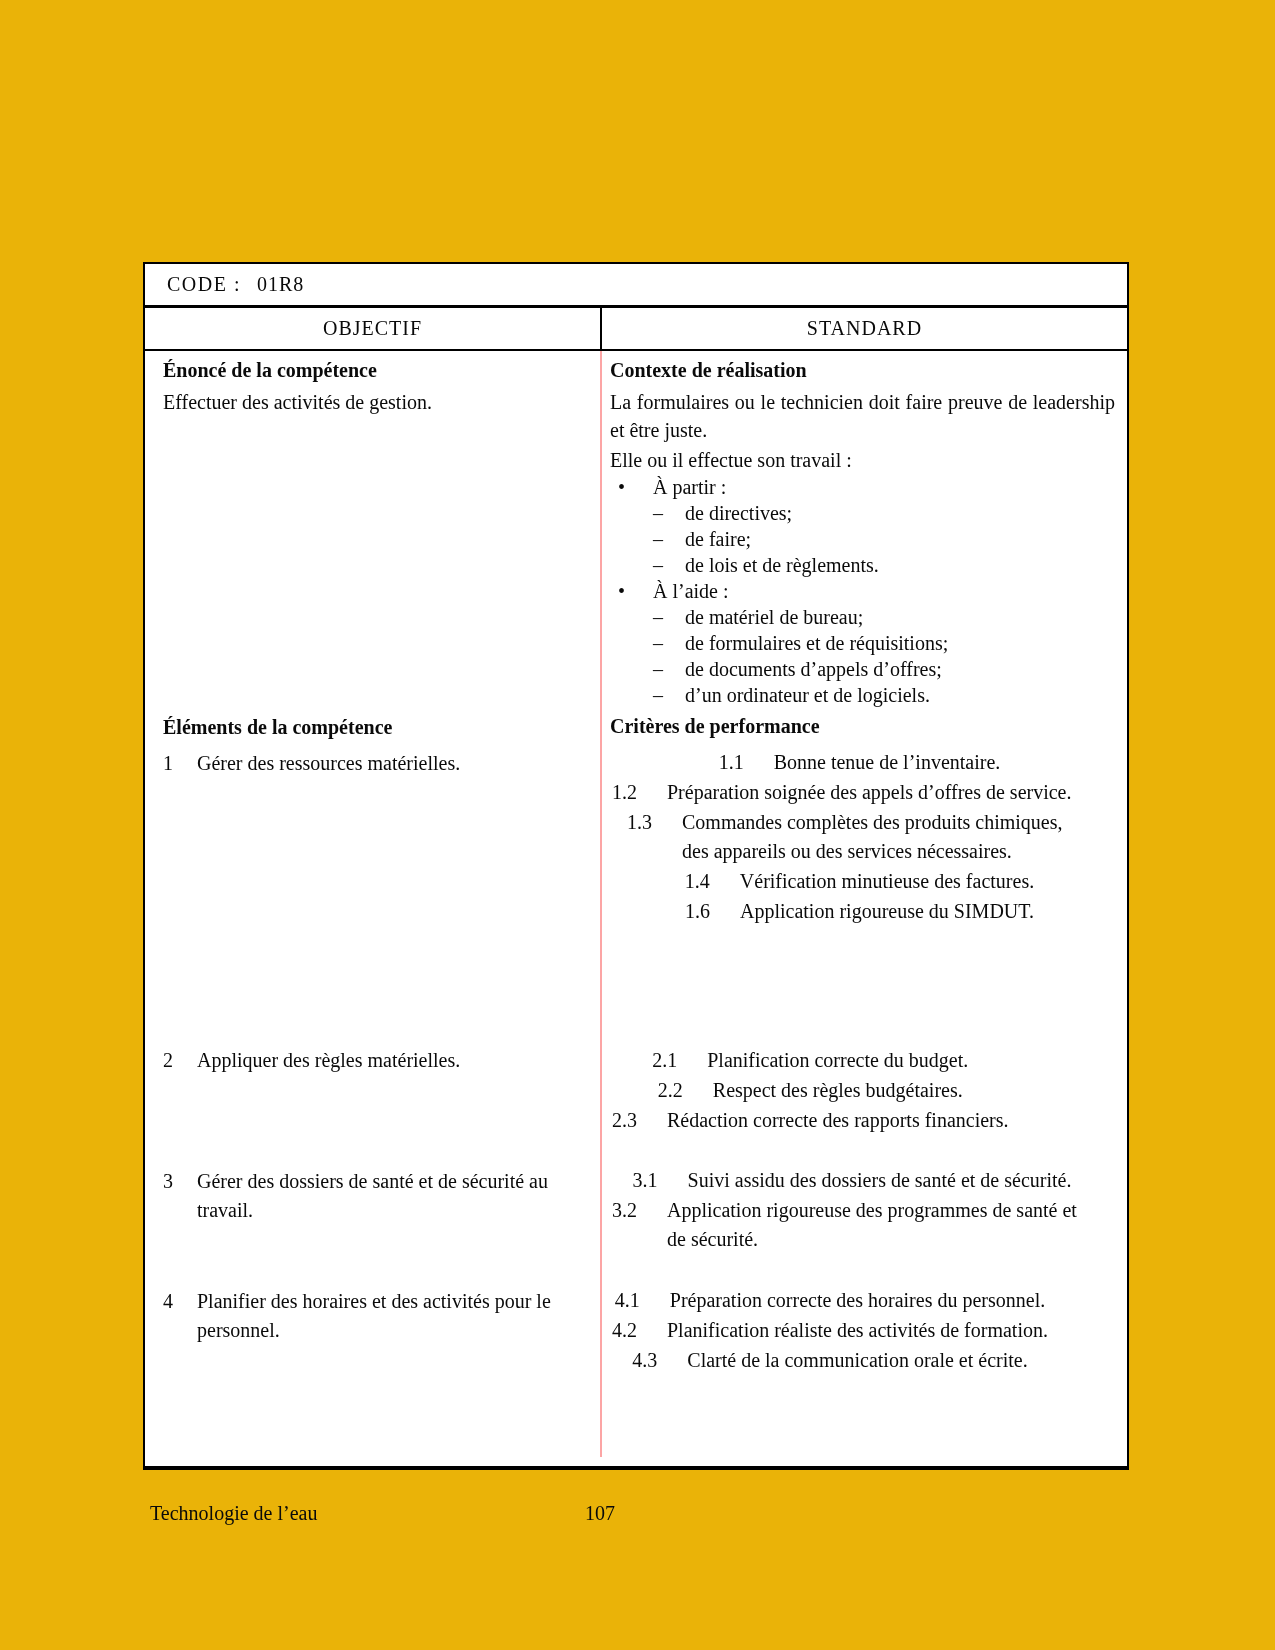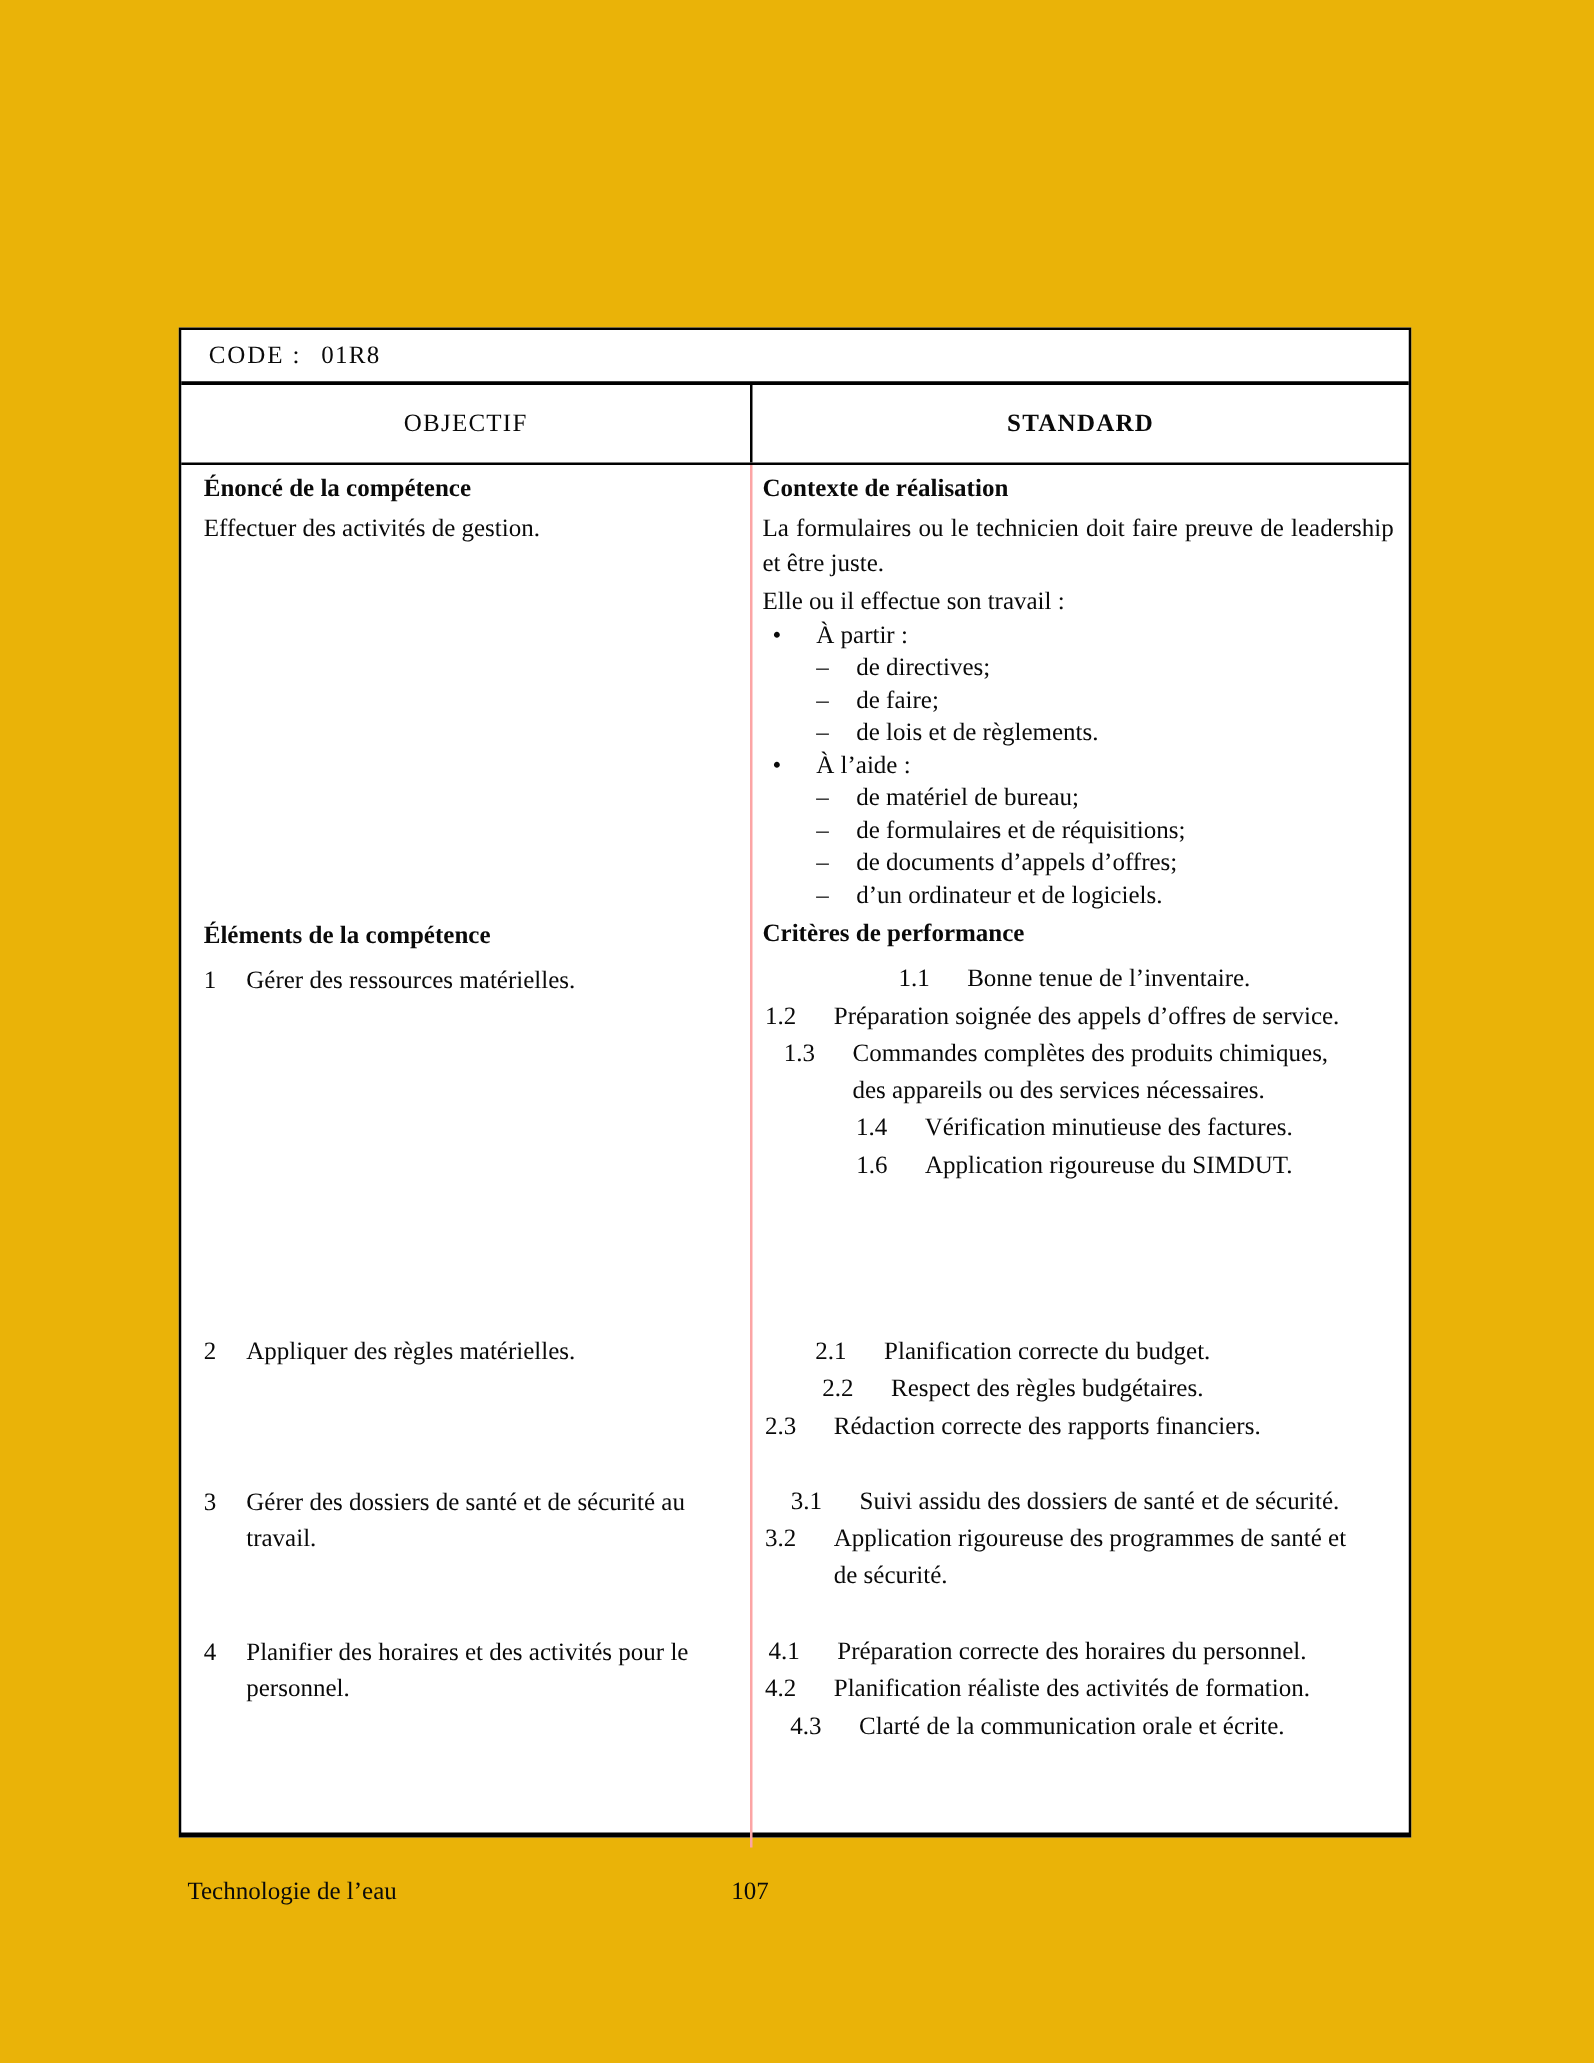--- a/index.html
+++ b/index.html
@@ -31,33 +31,33 @@
     border-bottom: 3px solid #000;
     box-sizing: border-box;
     display: flex;
     align-items: center;
     padding-left: 22px;
     letter-spacing: 1.5px;
   }
   .code-value { margin-left: 16px; letter-spacing: 1px; }
   .header-row {
     display: flex;
-    height: 64px;
+    height: 43px;
     border-bottom: 2px solid #000;
     box-sizing: border-box;
   }
   .header-cell {
     display: flex;
     align-items: center;
     justify-content: center;
     letter-spacing: 1px;
     box-sizing: border-box;
   }
   .header-cell.left  { width: 457px; border-right: 2px solid #000; }
-  .header-cell.right { flex: 1; font-weight: bold; }
+  .header-cell.right { flex: 1; }
   .body-row { display: flex; height: 1106px; }
   .body-cell { position: relative; box-sizing: border-box; }
   .body-cell.left  { width: 457px; border-right: 2px solid #fca5a5; }
   .body-cell.right { flex: 1; border-radius: 12px; }
   .abs { position: absolute; }
   .bold { font-weight: bold; }
   
   .enonce-heading   { left: 18px; top: 8px; }
   .enonce-text      { left: 18px; top: 40px; }
   .elements-heading { left: 18px; top: 365px; }

